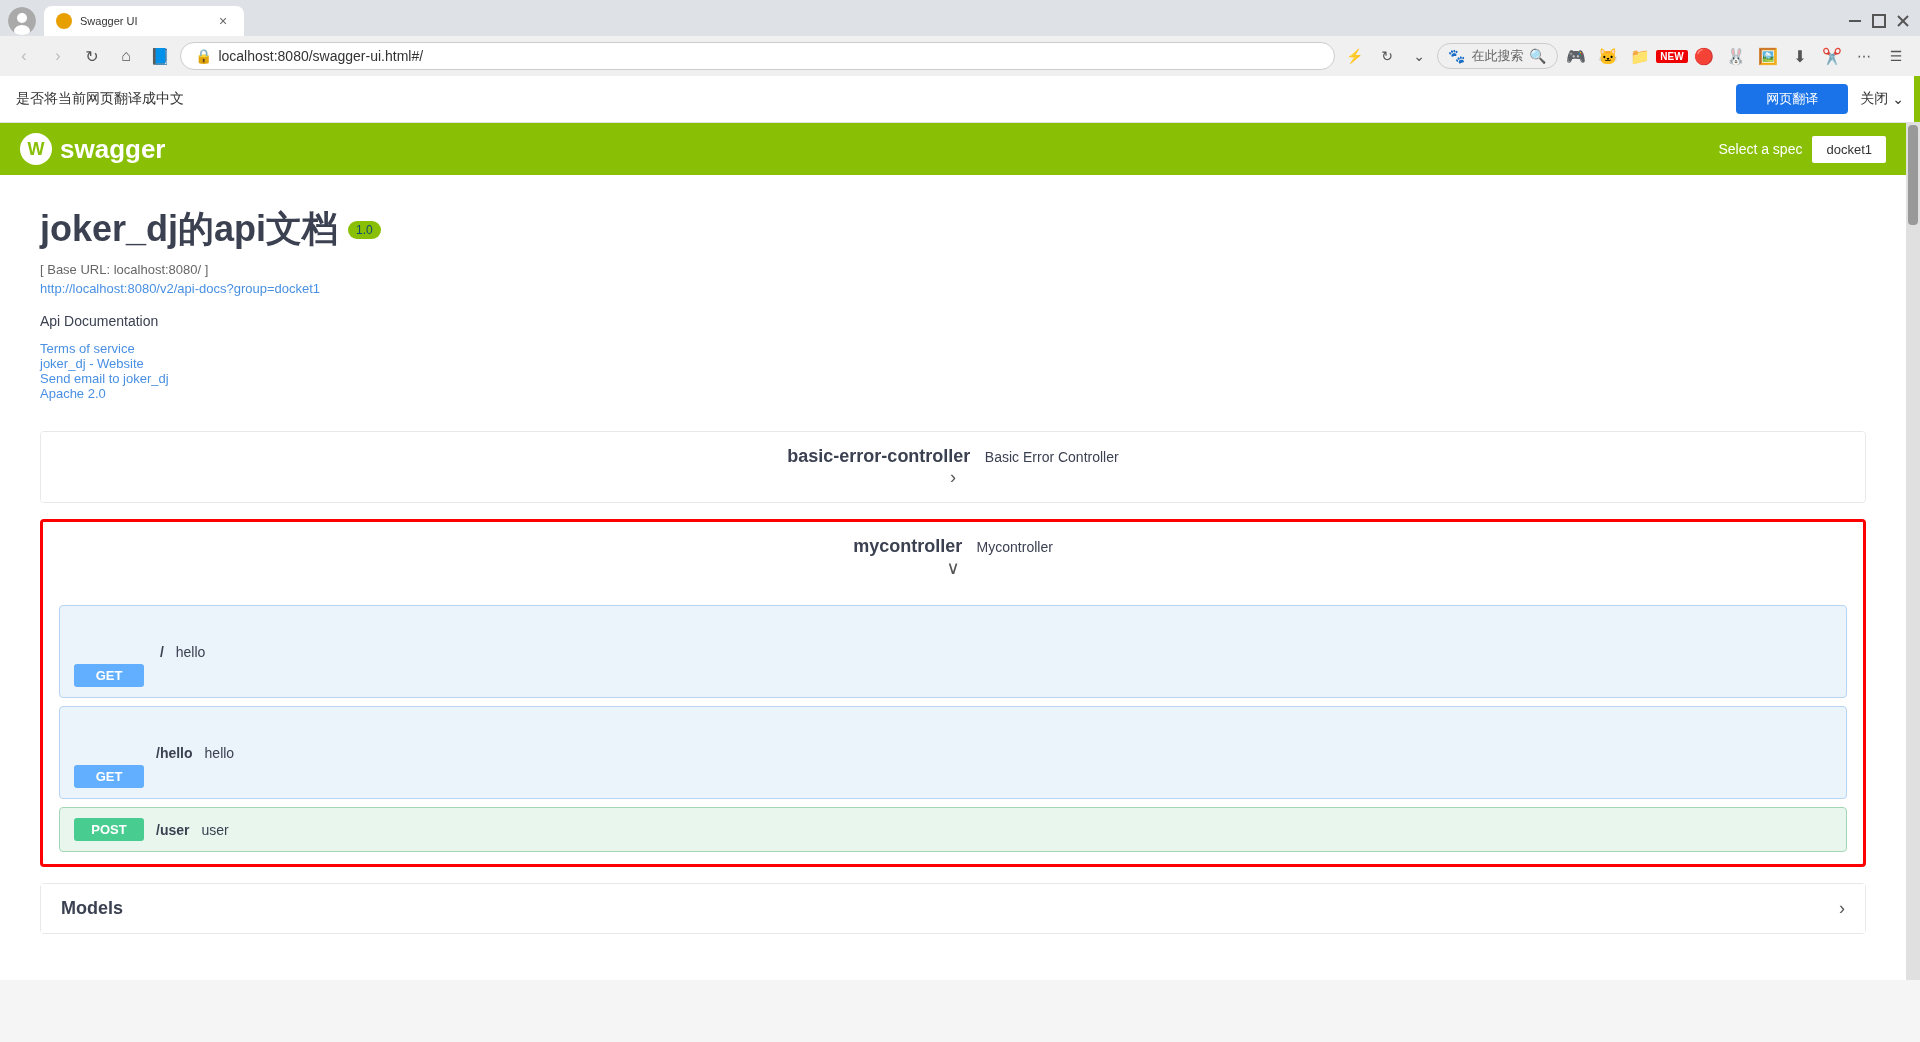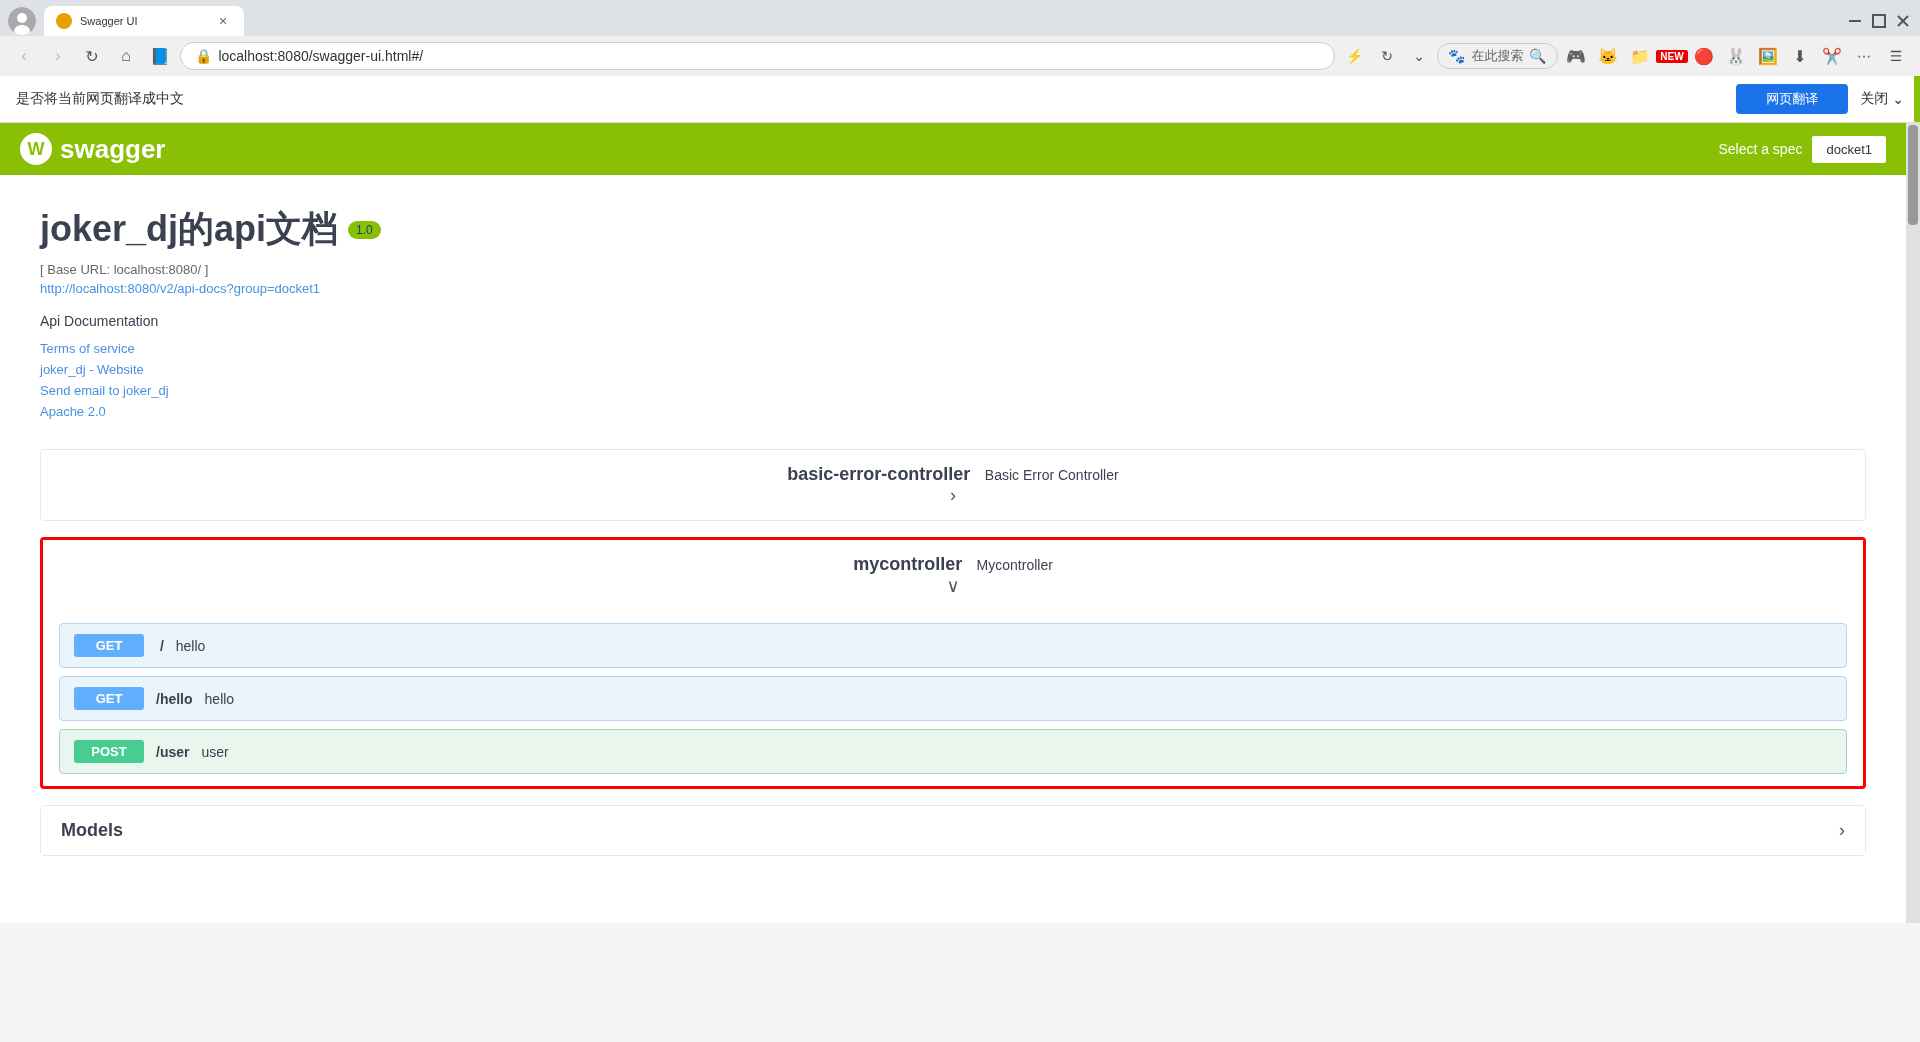--- a/index.html
+++ b/index.html
@@ -197,21 +197,21 @@
       font-size: 13px;
     }
     .api-desc {
       font-size: 14px;
       color: #3b4151;
       margin: 16px 0 12px 0;
     }
     .api-links {
       display: flex;
       flex-direction: column;
-      gap: 6px;
+      gap: 0;
       margin-bottom: 30px;
     }
 
     
     .controller-section {
       border: 1px solid #e8e8e8;
       border-radius: 4px;
       margin-bottom: 16px;
       overflow: hidden;
     }
@@ -272,21 +272,21 @@
       display: inline-flex;
       align-items: center;
       justify-content: center;
       padding: 4px 10px;
       border-radius: 3px;
       font-size: 13px;
       font-weight: bold;
       color: white;
       min-width: 70px;
     }
-    .method-get { background: #61affe; }
+    .method-get { background: #61affe; margin-top: 48px; }
     .method-post { background: #49cc90; }
     .endpoint-path {
       font-size: 14px;
       font-weight: bold;
       color: #3b4151;
     }
     .endpoint-summary {
       font-size: 14px;
       color: #3b4151;
     }

